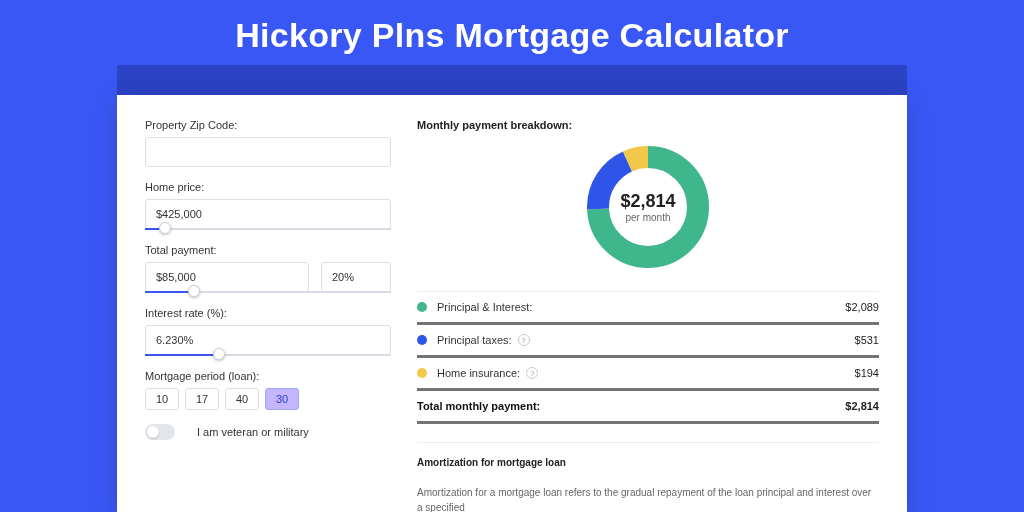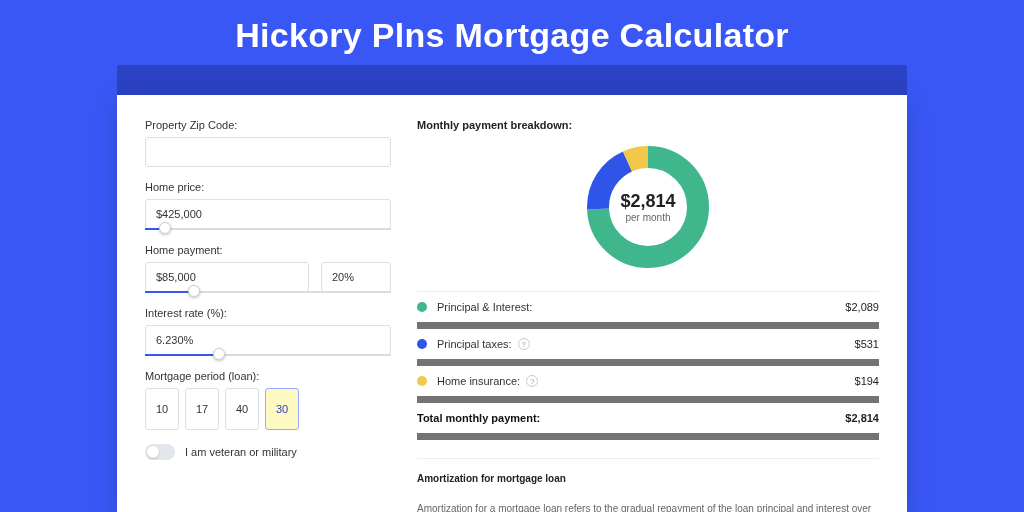--- a/index.html
+++ b/index.html
@@ -14,37 +14,37 @@
   .lbl{font-size:11px;color:#333;margin-bottom:6px}
   .inp{width:100%;height:30px;border:1px solid #dcdfe6;border-radius:3px;padding:0 10px;font-size:11px;color:#333;background:#fff}
   .field{margin-bottom:14px;position:relative}
   .sliderTrack{height:2px;background:#d8dbe3;position:relative;margin-top:-1px}
   .sliderFill{height:2px;background:#3855f0;position:absolute;left:0;top:0}
   .sliderThumb{width:12px;height:12px;border-radius:50%;background:#fff;border:1px solid #ccd0db;box-shadow:0 1px 3px rgba(0,0,0,.25);position:absolute;top:-6px;transform:translateX(-50%)}
   .dprow{display:flex;gap:12px}
   .dprow .inp{flex:1}
   .dprow .pct{width:70px;flex:0 0 70px}
   .periods{display:flex;gap:6px}
-  .pbtn{width:34px;height:42px;border:1px solid #dcdfe6;border-radius:3px;background:#fff;font-size:11px;color:#333;display:flex;align-items:center;justify-content:center;cursor:pointer}
-  .pbtn.active{background:#fef9c3;border-color:#9aa9ff;color:#2b42c4;font-weight:400}
-  .toggleRow{display:flex;align-items:center;gap:10px;margin-top:14px}
+  .pbtn{width:34px;height:22px;border:1px solid #dcdfe6;border-radius:3px;background:#fff;font-size:11px;color:#333;display:flex;align-items:center;justify-content:center;cursor:pointer}
+  .pbtn.active{background:#c4b5fd;border-color:#9aa9ff;color:#2b42c4;font-weight:400}
+  .toggleRow{display:flex;align-items:center;gap:22px;margin-top:14px}
   .toggle{width:30px;height:16px;border-radius:10px;background:#e4e6ee;position:relative;cursor:pointer}
   .toggle::after{content:"";width:12px;height:12px;border-radius:50%;background:#fff;position:absolute;top:2px;left:2px;box-shadow:0 1px 2px rgba(0,0,0,.2)}
   .toggleTxt{font-size:11px;color:#333}
 
   .secTitle{font-size:11px;font-weight:700;color:#222;margin-bottom:10px}
   .donutWrap{display:flex;justify-content:center;margin:6px 0 18px}
   .donut{position:relative;width:132px;height:132px}
   .donut svg{transform:rotate(-90deg)}
   .donutCenter{position:absolute;inset:0;display:flex;flex-direction:column;align-items:center;justify-content:center}
   .dAmt{font-size:18px;font-weight:700;color:#222}
   .dSub{font-size:10px;color:#666}
 
   .legend{border-top:1px solid #eceef3}
-  .lrow{display:flex;align-items:center;padding:9px 0;border-bottom:7px solid #737373;font-size:11px}
+  .lrow{display:flex;align-items:center;padding:9px 0;border-bottom:3px solid #737373;font-size:11px}
   .dot{width:10px;height:10px;border-radius:50%;margin-right:10px;flex:0 0 10px}
   .d-green{background:#3fb68b}
   .d-blue{background:#2e54e8}
   .d-yellow{background:#f2c84b}
   .lname{color:#333;flex:1;display:flex;align-items:center;gap:6px}
   .lval{color:#222;font-weight:400}
   .lrow.total .lname{font-weight:700;color:#111}
   .lrow.total .lval{font-weight:700}
   .info{width:12px;height:12px;border:1px solid #c7cbd6;border-radius:50%;display:inline-flex;align-items:center;justify-content:center;font-size:8px;color:#9aa0b0}
 
@@ -71,21 +71,21 @@
         <div class="field">
           <div class="lbl">Home price:</div>
           <input class="inp" value="$425,000" style="">
           <div class="sliderTrack">
             <div class="sliderFill" style="width:8%"></div>
             <div class="sliderThumb" style="left:8%"></div>
           </div>
         </div>
 
         <div class="field">
-          <div class="lbl">Home payment:</div>
+          <div class="lbl">Total payment:</div>
           <div class="dprow">
             <input class="inp" value="$85,000" style="">
             <input class="inp pct" value="20%" style="">
           </div>
           <div class="sliderTrack">
             <div class="sliderFill" style="width:20%"></div>
             <div class="sliderThumb" style="left:20%"></div>
           </div>
         </div>
 

